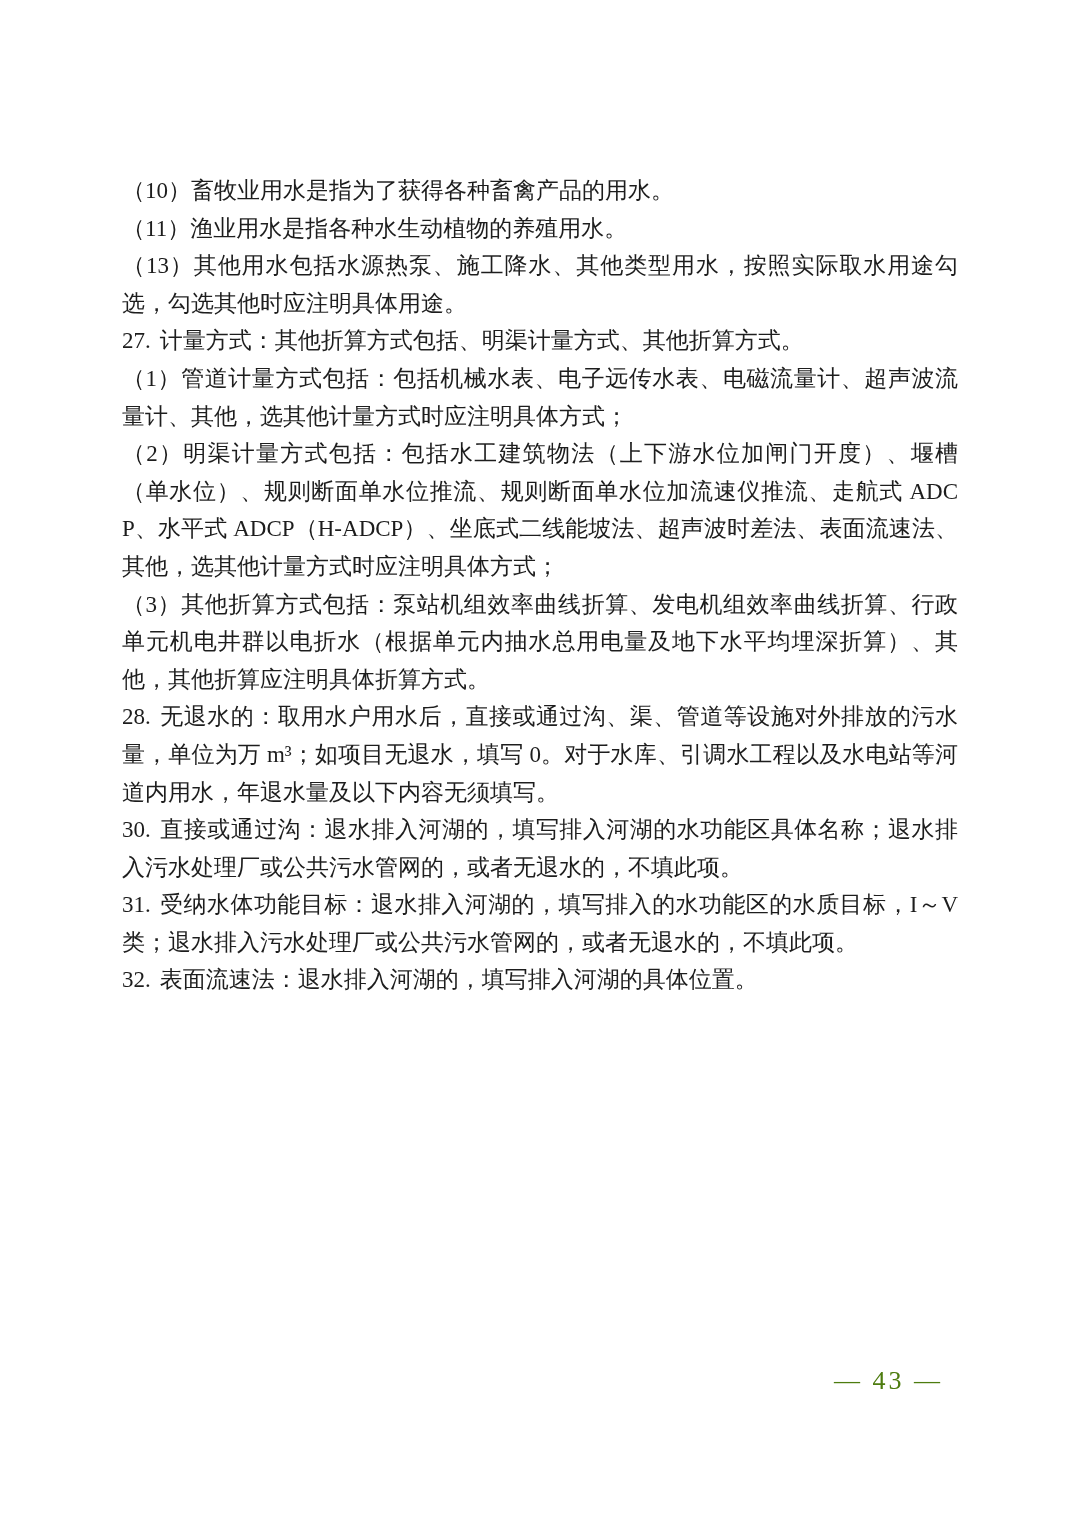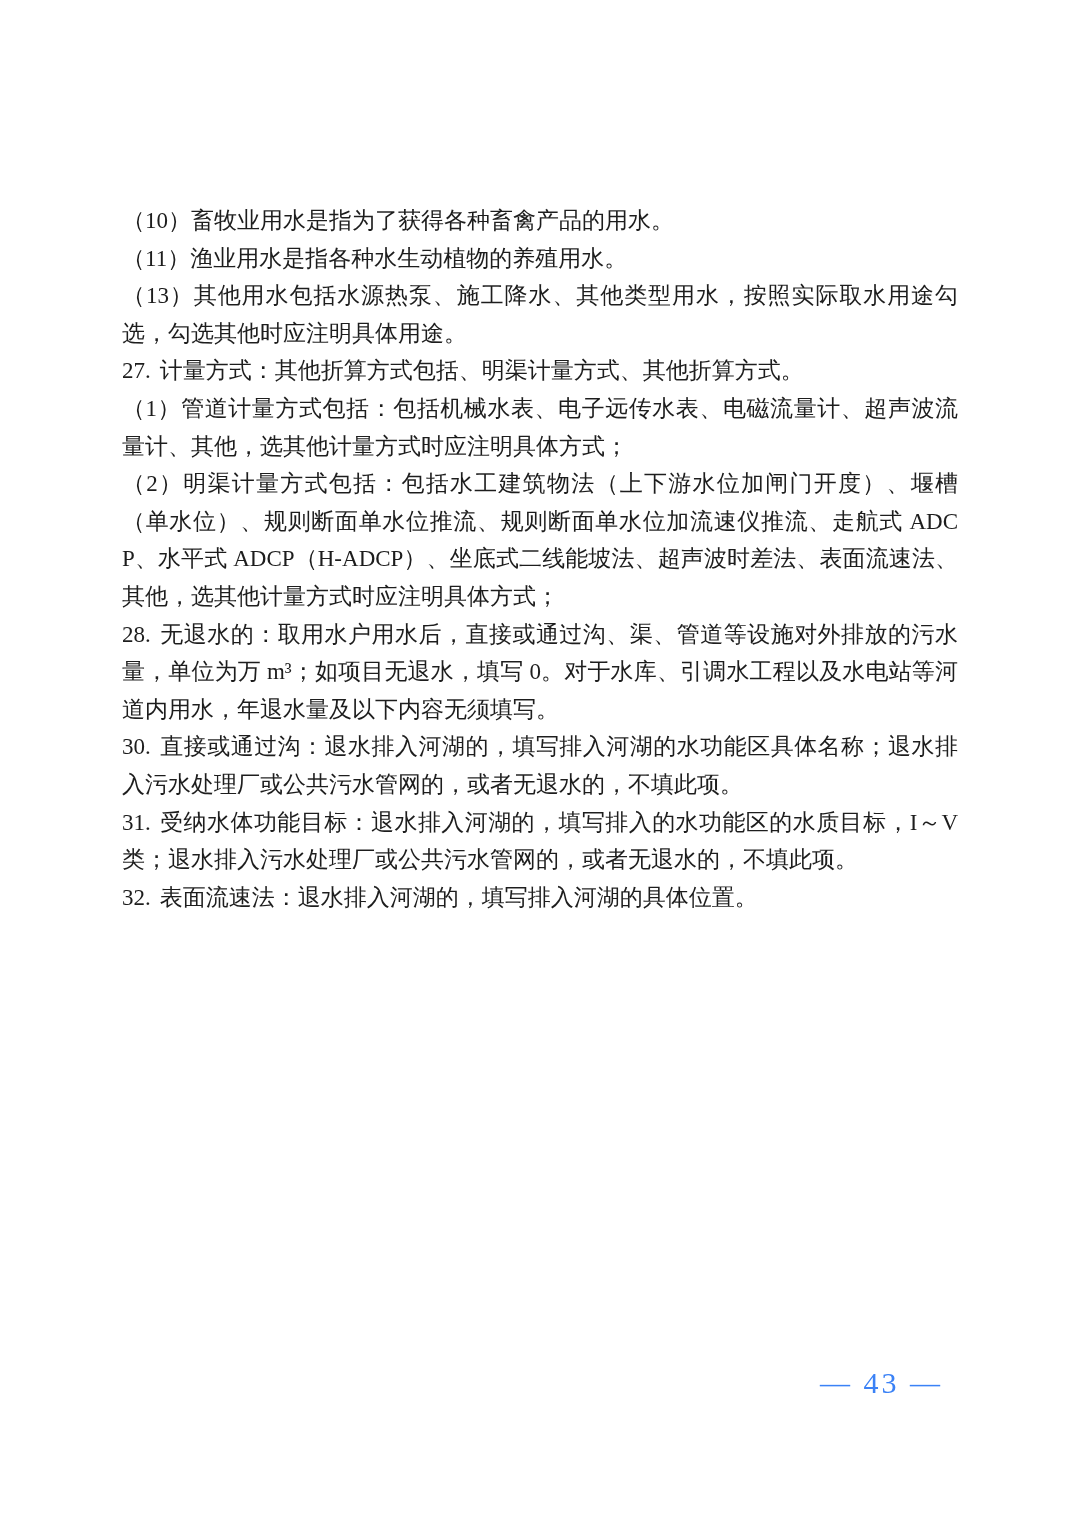--- a/index.html
+++ b/index.html
@@ -12,50 +12,50 @@
     color: #1d1d1d;
     overflow: hidden;
   }
   .doc {
     position: absolute;
     left: 122px;
     top: 172px;
     width: 836px;
     font-size: 23px;
     line-height: 37.6px;
-    margin-top: 30px;
   }
   p.para {
     margin: 0;
     text-align: justify;
     text-align-last: left;
     word-break: break-all;
   }
   .num { margin-right: 9px; }
   .num:empty, .label:empty { display: none; margin: 0; }
   .label { font-weight: 400; }
   .footer {
     position: absolute;
     top: 1366px;
     right: 132px;
-    font-size: 30px;
+    font-size: 26px;
     letter-spacing: 3px;
-    color: #3b82f6;
+    color: #4d7c0f;
     font-family: "Liberation Serif", "DejaVu Serif", serif;
   }
 </style>
 </head>
 <body>
 
 <div class="doc">
   <p class="para"><span class="body">（10）畜牧业用水是指为了获得各种畜禽产品的用水。</span></p>
   <p class="para"><span class="body">（11）渔业用水是指各种水生动植物的养殖用水。</span></p>
   <p class="para"><span class="body">（13）其他用水包括水源热泵、施工降水、其他类型用水，按照实际取水用途勾选，勾选其他时应注明具体用途。</span></p>
   <p class="para"><span class="num">27.</span><span class="label">计量方式：</span><span class="body">其他折算方式包括、明渠计量方式、其他折算方式。</span></p>
   <p class="para"><span class="body">（1）管道计量方式包括：包括机械水表、电子远传水表、电磁流量计、超声波流量计、其他，选其他计量方式时应注明具体方式；</span></p>
   <p class="para"><span class="body">（2）明渠计量方式包括：包括水工建筑物法（上下游水位加闸门开度）、堰槽（单水位）、规则断面单水位推流、规则断面单水位加流速仪推流、走航式 ADCP、水平式 ADCP（H-ADCP）、坐底式二线能坡法、超声波时差法、表面流速法、其他，选其他计量方式时应注明具体方式；</span></p>
+  <p class="para"><span class="body">（3）其他折算方式包括：泵站机组效率曲线折算、发电机组效率曲线折算、行政单元机电井群以电折水（根据单元内抽水总用电量及地下水平均埋深折算）、其他，其他折算应注明具体折算方式。</span></p>
   <p class="para"><span class="num">28.</span><span class="label">无退水的：</span><span class="body">取用水户用水后，直接或通过沟、渠、管道等设施对外排放的污水量，单位为万 m³；如项目无退水，填写 0。对于水库、引调水工程以及水电站等河道内用水，年退水量及以下内容无须填写。</span></p>
   <p class="para"><span class="num">30.</span><span class="label">直接或通过沟：</span><span class="body">退水排入河湖的，填写排入河湖的水功能区具体名称；退水排入污水处理厂或公共污水管网的，或者无退水的，不填此项。</span></p>
   <p class="para"><span class="num">31.</span><span class="label">受纳水体功能目标：</span><span class="body">退水排入河湖的，填写排入的水功能区的水质目标，I～V 类；退水排入污水处理厂或公共污水管网的，或者无退水的，不填此项。</span></p>
   <p class="para"><span class="num">32.</span><span class="label">表面流速法：</span><span class="body">退水排入河湖的，填写排入河湖的具体位置。</span></p>
 </div>
 
 <div class="footer">— 43 —</div>
 
 </body></html>

